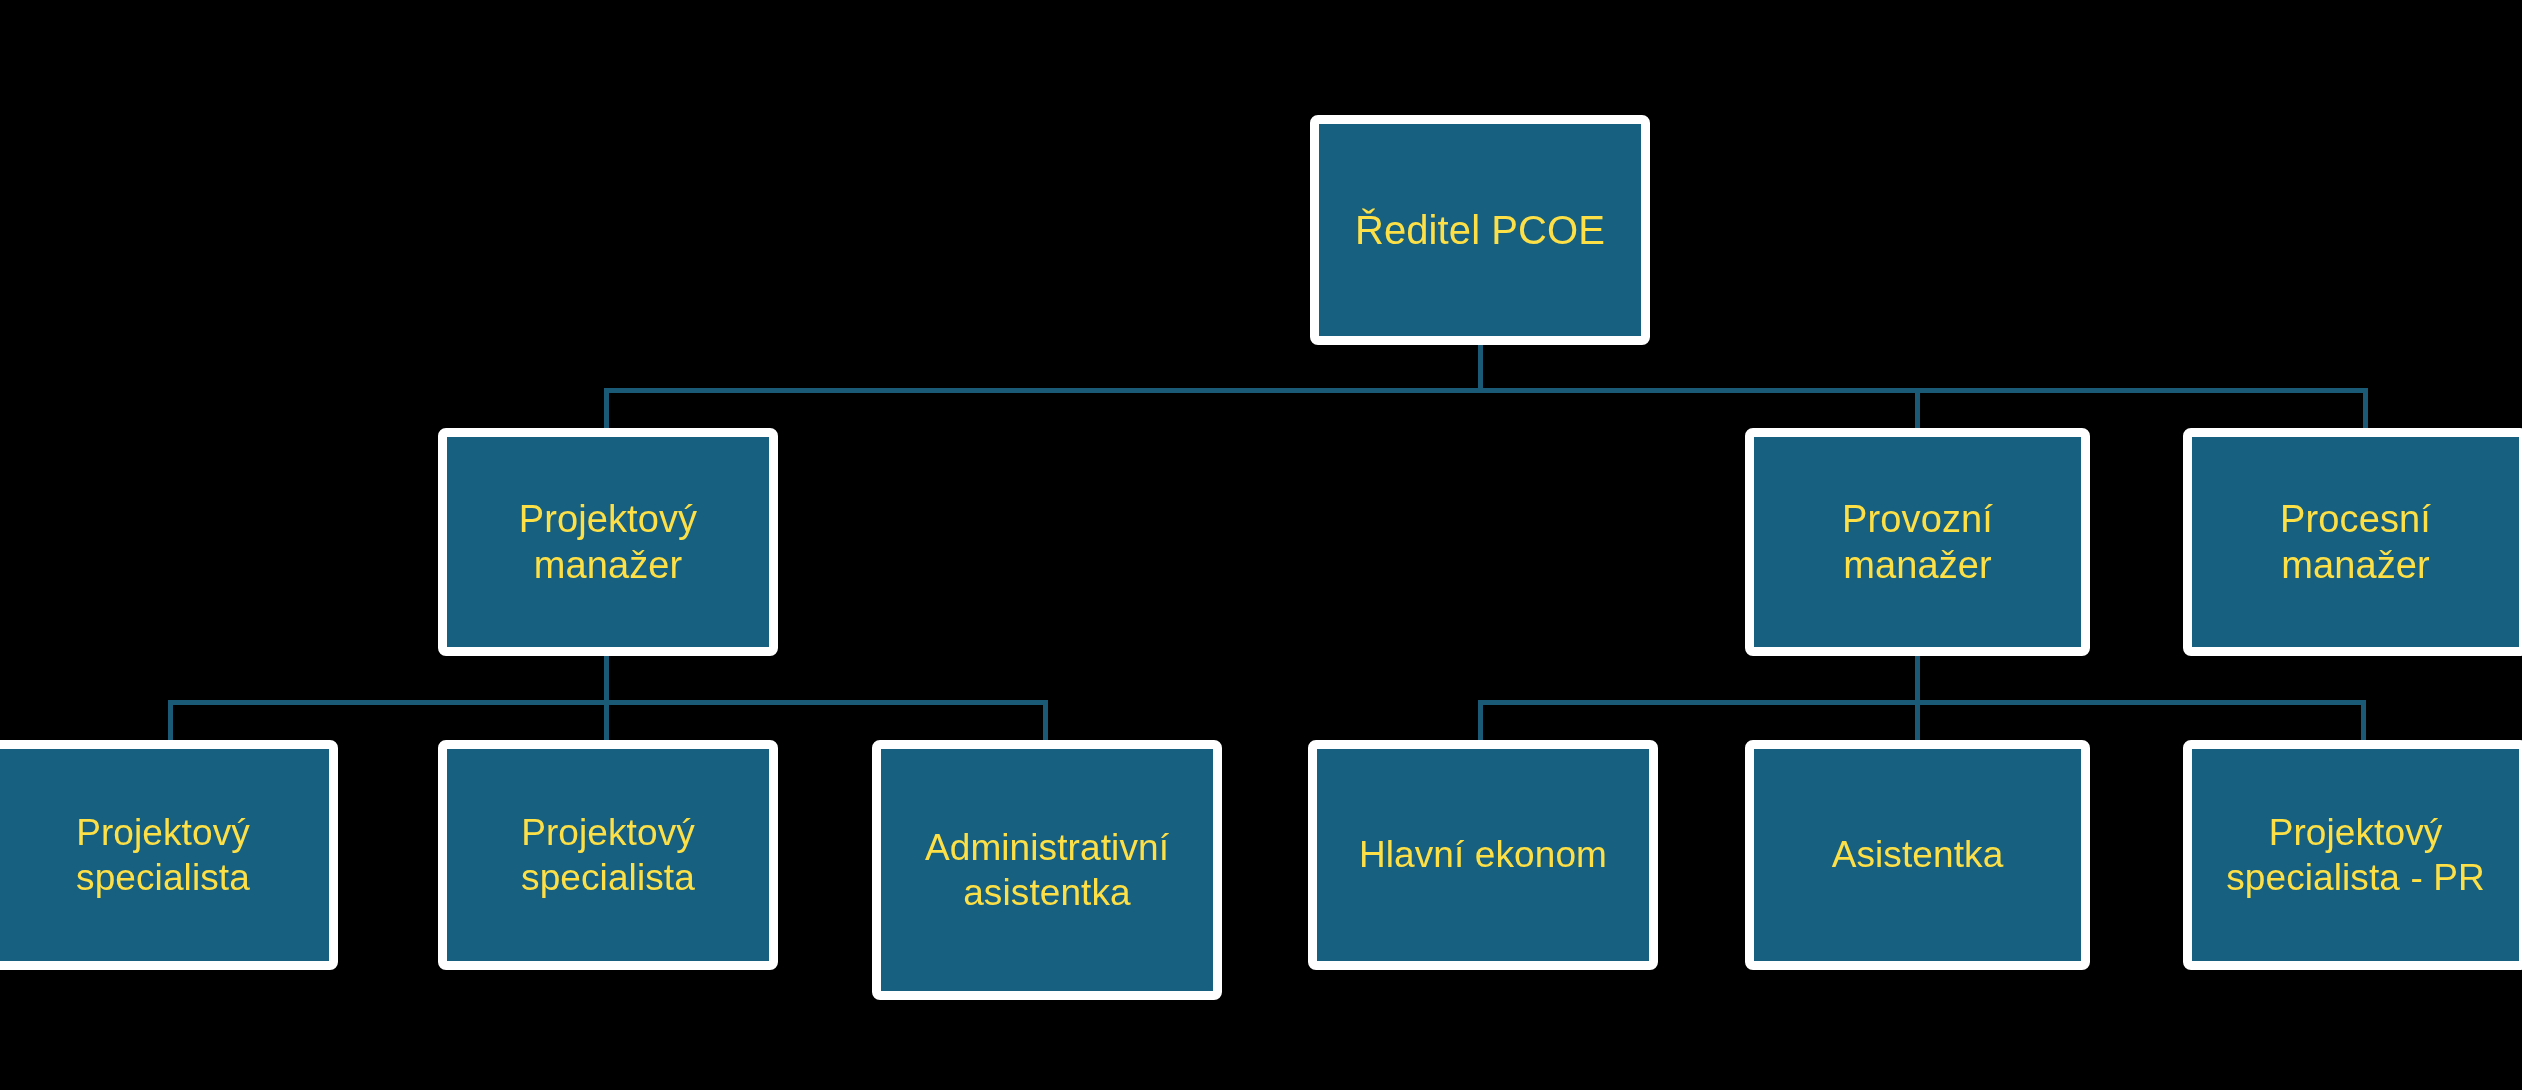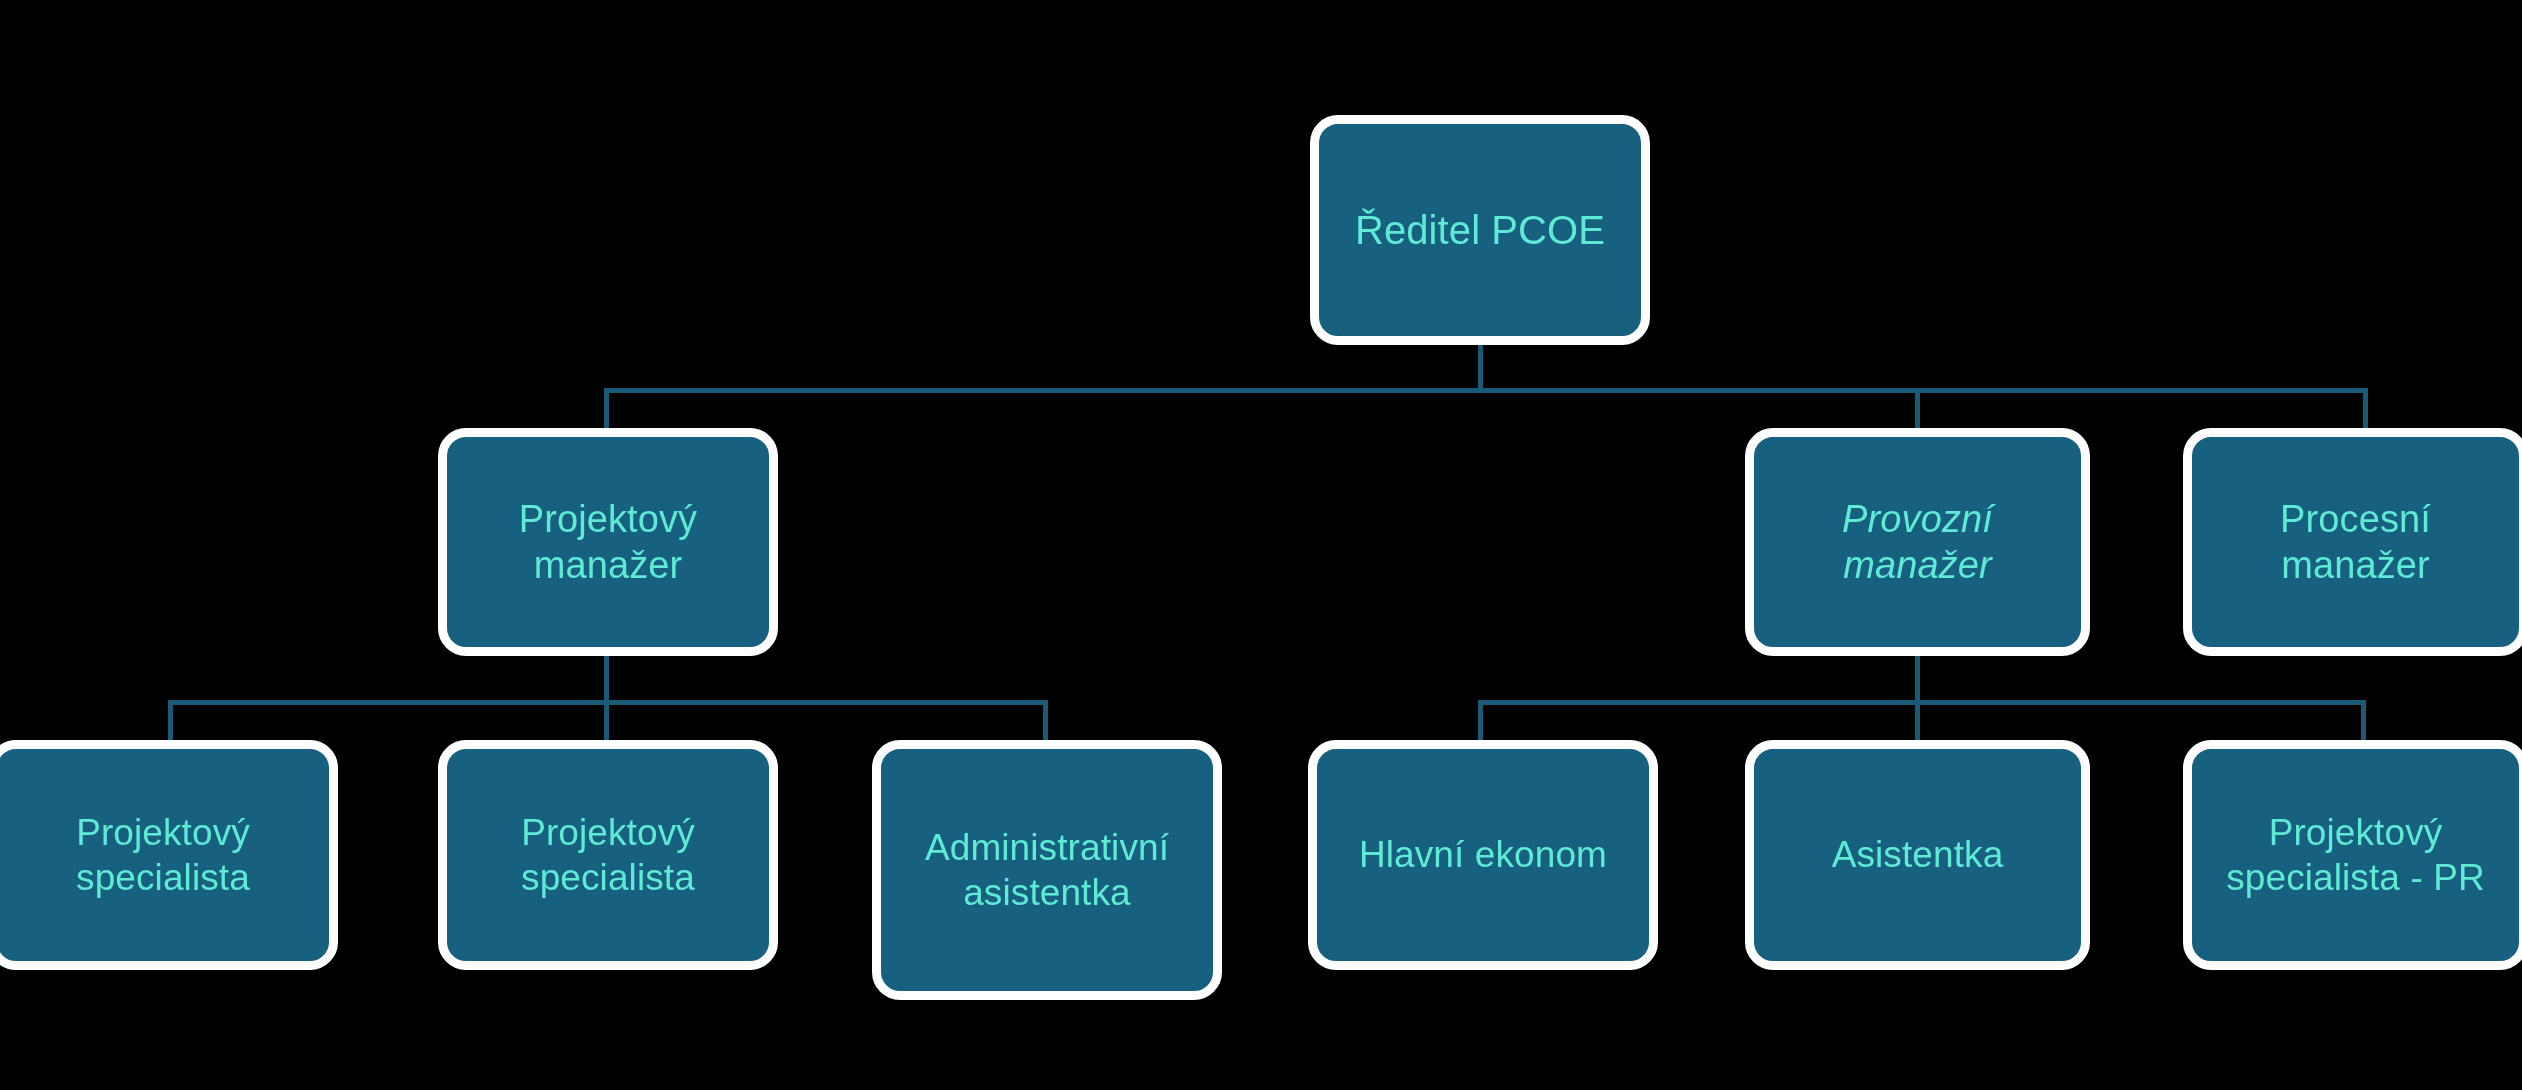--- a/index.html
+++ b/index.html
@@ -15,46 +15,46 @@
   .conn{position:absolute;background:#1b5a77;}
   .conn.v{width:5px;}
   .conn.h{height:5px;}
 
   
   .node{
     position:absolute;
     box-sizing:border-box;
     background:#17607f;
     border:9px solid #ffffff;
-    border-radius:28px;
+    border-radius:8px;
     display:flex;
     align-items:center;
     justify-content:center;
     text-align:center;
-    color:#5eead4;
+    color:#fde047;
     line-height:1.22;
     z-index:5;
   }
   .node .lbl{
     display:block;
     padding:0 10px;
     white-space:pre-line;
     font-weight:400;
     letter-spacing:0.1px;
   }
   .lvl1 .lbl{font-size:40px;}
   .lvl2 .lbl{font-size:38px;}
   .lvl3 .lbl{font-size:37px;}
 
   
   #n-root{left:1310px;top:115px;width:340px;height:230px;}
 
   
   #n-pm  {left:438px; top:428px;width:340px;height:228px;}
-  #n-prov{left:1745px;top:428px;width:345px;height:228px;font-style:italic;}
+  #n-prov{left:1745px;top:428px;width:345px;height:228px;}
   #n-proc{left:2183px;top:428px;width:345px;height:228px;}
 
   
   #n-ps1 {left:-12px; top:740px;width:350px;height:230px;}
   #n-ps2 {left:438px; top:740px;width:340px;height:230px;}
   #n-adm {left:872px; top:740px;width:350px;height:260px;}
   #n-hek {left:1308px;top:740px;width:350px;height:230px;}
   #n-asi {left:1745px;top:740px;width:345px;height:230px;}
   #n-pspr{left:2183px;top:740px;width:345px;height:230px;}
 

